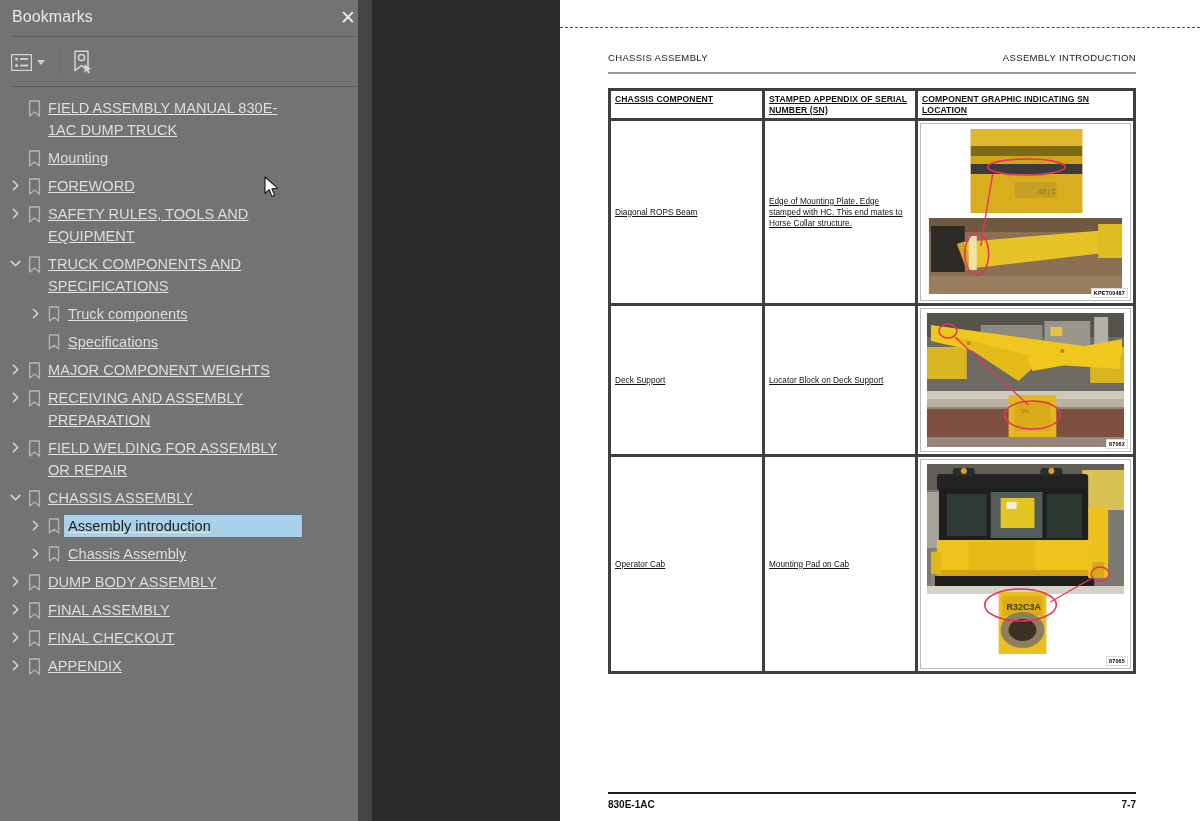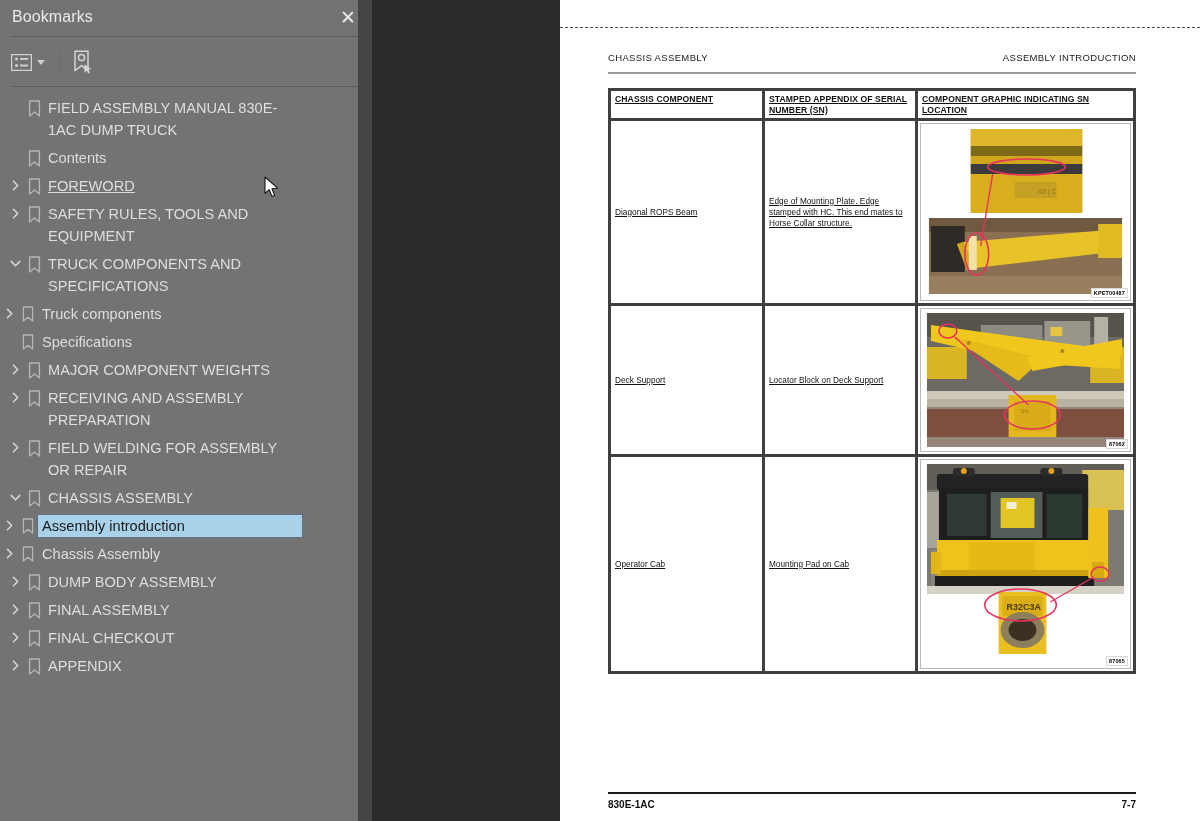--- a/index.html
+++ b/index.html
@@ -63,20 +63,21 @@
     border-left: 4px solid transparent;
     border-right: 4px solid transparent;
     border-top: 5px solid #cfcfcf;
   }
 
   
   #tree {
     position: absolute; left: 0; top: 94px;
     width: 316px; height: 727px;
     overflow: hidden;
+    text-decoration: underline;
   }
   .node {
     position: relative;
     display: flex; align-items: flex-start;
     padding: 3px 14px 3px 0;
     cursor: pointer;
     min-height: 26px;
   }
   .twisty {
     flex: 0 0 18px; width: 18px;
@@ -105,21 +106,21 @@
     outline: 1px dotted #55718a;
     padding-left: 4px; padding-right: 4px;
     margin-left: 0px;
     display: inline-block;
     flex: 1 1 auto;
   }
   .node.underline .node-label { text-decoration: underline; }
 
   
   .lvl0 { padding-left: 6px; }
-  .lvl1 { }
+  .lvl1 { padding-left: 26px; }
 
   
   #sb-scroll {
     position: absolute; right: 0; top: 0;
     width: 14px; height: 821px;
     background: #444444;
   }
   #sb-thumb {
     position: absolute; left: 3px; top: 0;
     width: 8px; height: 0px;
@@ -287,21 +288,21 @@
           </span>
           <span class="node-label">FIELD ASSEMBLY MANUAL 830E-1AC DUMP TRUCK</span>
         </div>
         <div class="node lvl0">
           <span class="twisty"></span>
           <span class="bm-icon">
             <svg width="13" height="17" viewBox="0 0 12 16">
               <path d="M1.4 1 h9.2 v14 l-4.6 -3.7 l-4.6 3.7 Z" fill="none" stroke="#b5b5b5" stroke-width="1.3" stroke-linejoin="round"></path>
             </svg>
           </span>
-          <span class="node-label">Contents</span>
+          <span class="node-label">Mounting</span>
         </div>
         <div class="node lvl0 underline">
           <span class="twisty">
             <svg width="11" height="11" viewBox="0 0 11 11">
               <path d="M3.4 1.2 L7.7 5.5 L3.4 9.8" fill="none" stroke="#d8d8d8" stroke-width="1.5" stroke-linecap="round" stroke-linejoin="round"></path>
             </svg>
           </span>
           <span class="bm-icon">
             <svg width="13" height="17" viewBox="0 0 12 16">
               <path d="M1.4 1 h9.2 v14 l-4.6 -3.7 l-4.6 3.7 Z" fill="none" stroke="#b5b5b5" stroke-width="1.3" stroke-linejoin="round"></path>

